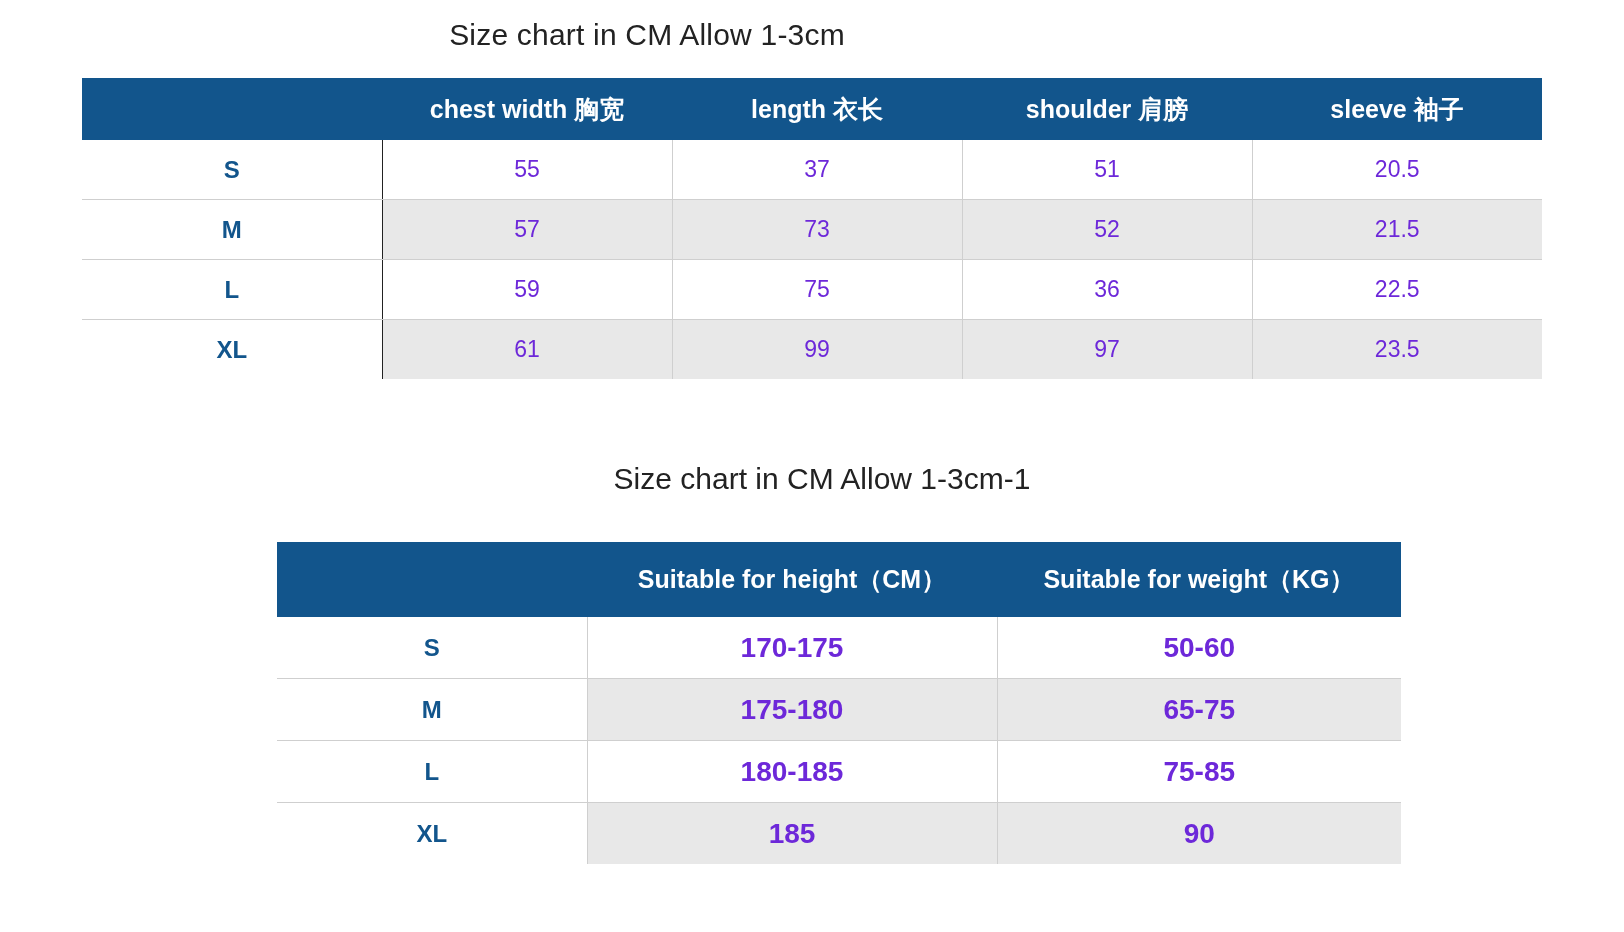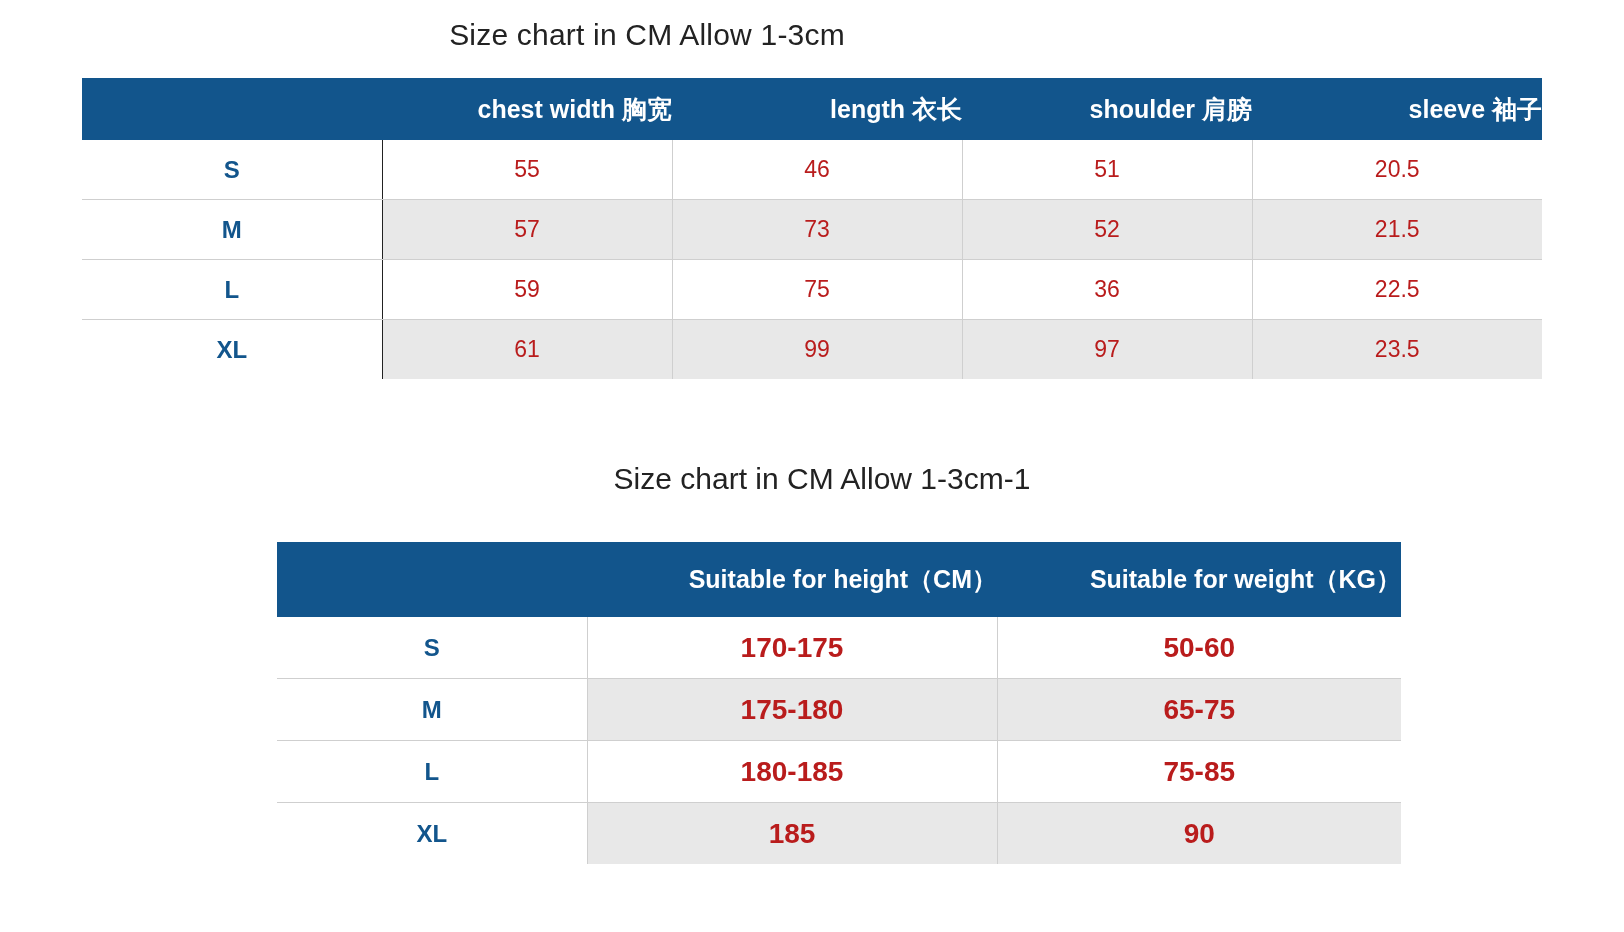--- a/index.html
+++ b/index.html
@@ -51,34 +51,34 @@
   .t1 col.c2 { width: 290px; }
   .t1 col.c3 { width: 290px; }
   .t1 col.c4 { width: 290px; }
 
   .sizetable th {
     background: #12558c;
     color: #ffffff;
     font-size: 25px;
     font-weight: bold;
     height: 62px;
-    text-align: right;
+    text-align: center;
     vertical-align: middle;
     border: none;
     padding: 0;
   }
   .sizetable th.blank {
     background: #12558c;
   }
   .sizetable td {
     height: 59px;
     text-align: center;
     vertical-align: middle;
     font-size: 23px;
-    color: #b91c1c;
+    color: #6d28d9;
     border-bottom: 1px solid #cfcfcf;
     border-right: 1px solid #cfcfcf;
     padding: 0;
     background: #ffffff;
   }
   .sizetable tr.alt td {
     background: #e8e8e8;
   }
   .sizetable td.sizecell {
     color: #12558c;
@@ -156,21 +156,21 @@
         <th>chest width 胸宽</th>
         <th>length 衣长</th>
         <th>shoulder 肩膀</th>
         <th>sleeve 袖子</th>
       </tr>
     </thead>
     <tbody>
       <tr>
         <td class="sizecell">S</td>
         <td>55</td>
-        <td>46</td>
+        <td>37</td>
         <td>51</td>
         <td>20.5</td>
       </tr>
       <tr class="alt">
         <td class="sizecell">M</td>
         <td>57</td>
         <td>73</td>
         <td>52</td>
         <td>21.5</td>
       </tr>

